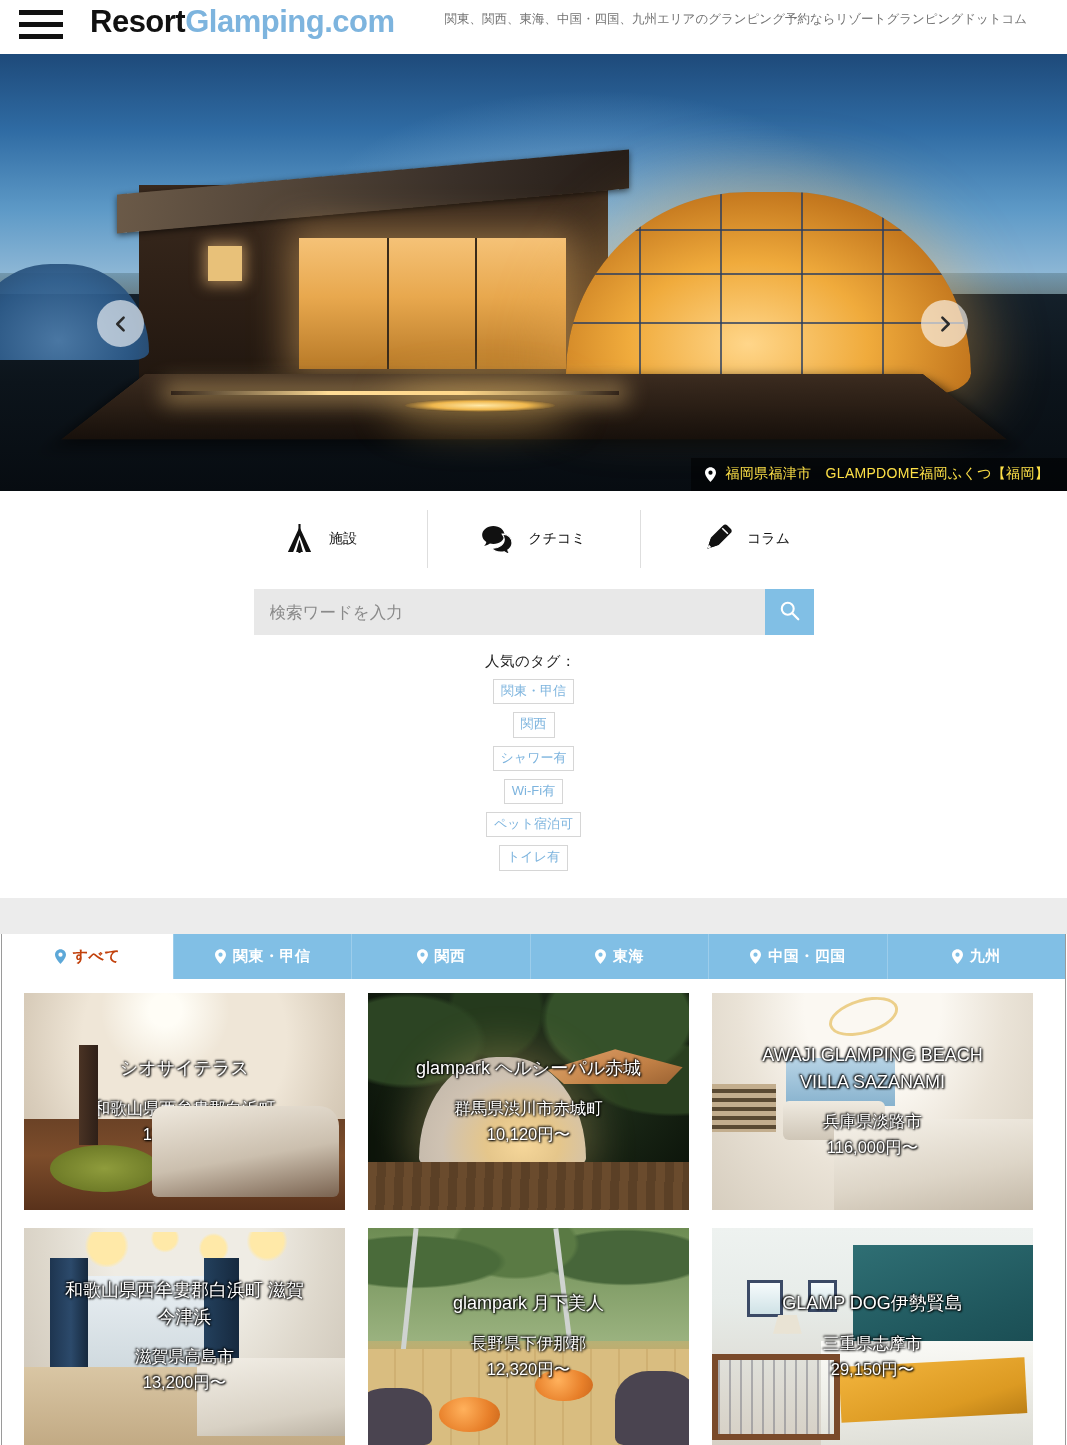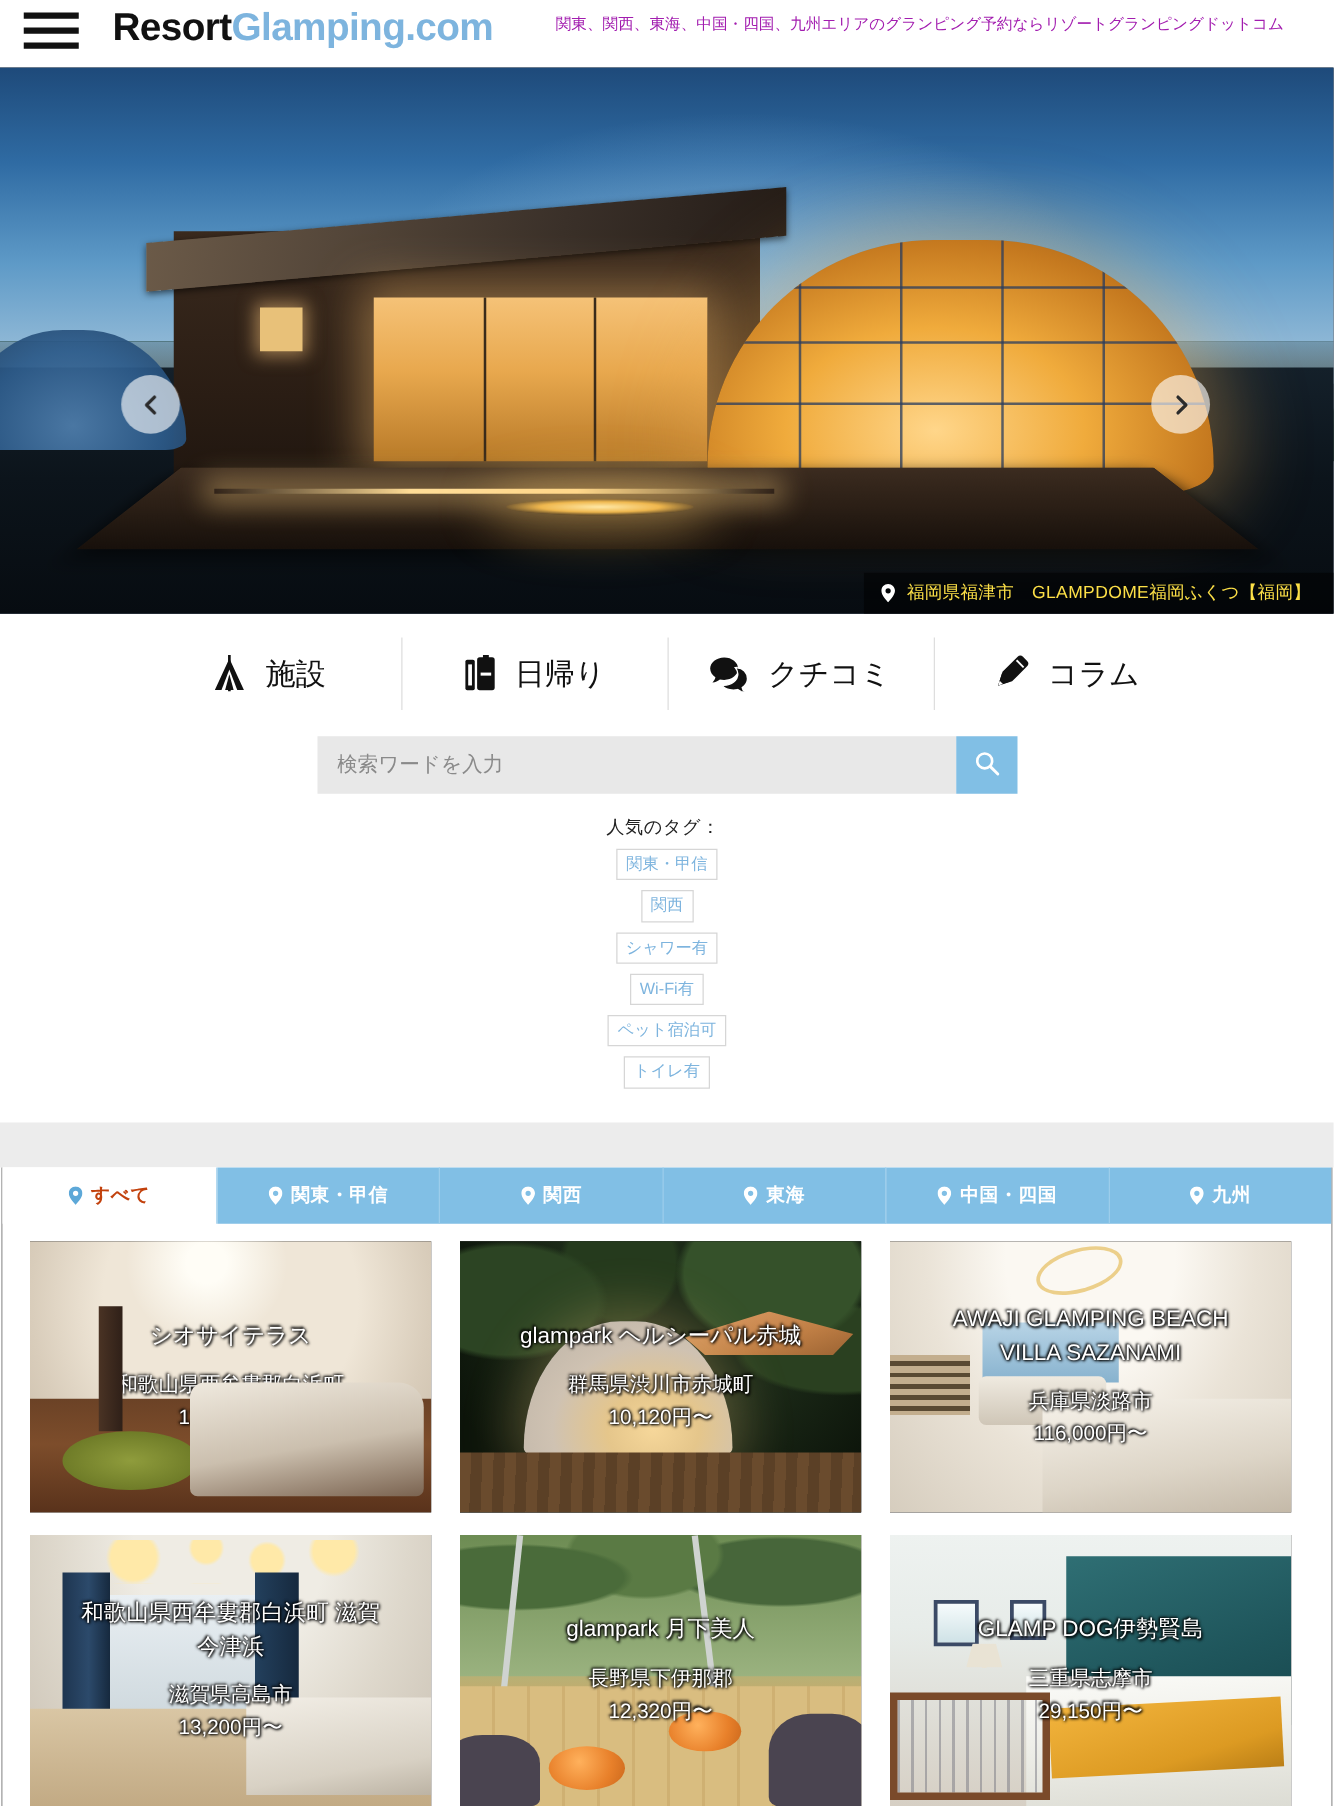--- a/index.html
+++ b/index.html
@@ -35,21 +35,21 @@
     margin-left: 22px;
     margin-top: 6px;
     line-height: 1;
   }
   .logo .resort { color: #111; }
   .logo .glamping { color: #7db4de; }
   .tagline {
     margin-left: 50px;
     margin-top: 10px;
     font-size: 12.5px;
-    color: #a21caf;
+    color: #737373;
     line-height: 1.55;
     max-width: 600px;
   }
 
   
   .hero {
     position: relative;
     height: 437px;
     overflow: hidden;
     background: #0b1a2b;
@@ -169,21 +169,21 @@
   }
   .qn-item {
     width: 213px;
     height: 58px;
     display: flex; align-items: center; justify-content: center;
     gap: 14px;
     cursor: pointer;
     position: relative;
   }
   .qn-item + .qn-item { border-left: 1px solid #dedede; }
-  .qn-label { font-size: 24px; color: #111; }
+  .qn-label { font-size: 14px; color: #111; }
   .qn-icon { display: flex; align-items: center; }
 
   
   .search-wrap {
     display: flex; justify-content: center;
     padding-top: 3px;
   }
   .search-box { display: flex; width: 560px; height: 46px; }
   .search-input {
     flex: 1;
@@ -545,32 +545,20 @@
         <path d="M16 1v30" stroke="#111" stroke-width="2.2"></path>
         <path d="M16 4 4 30h6l6-13 6 13h6L16 4z" fill="#111"></path>
         <path d="M16 13 9.5 30h13L16 13z" fill="#fff"></path>
         <path d="M16 17l-3.5 13h7L16 17z" fill="#111"></path>
       </svg>
     </span>
     <span class="qn-label">施設</span>
   </div>
   <div class="qn-item">
     <span class="qn-icon">
-      <svg width="27" height="30" viewBox="0 0 28 32">
-        <rect x="1" y="4" width="8" height="26" rx="1.6" fill="#111"></rect>
-        <rect x="3.4" y="8" width="3.2" height="18" fill="#fff"></rect>
-        <rect x="11" y="2" width="15" height="28" rx="2.2" fill="#111"></rect>
-        <rect x="16" y="0" width="5" height="3" fill="#111"></rect>
-        <rect x="14" y="15" width="9" height="2.6" fill="#fff"></rect>
-      </svg>
-    </span>
-    <span class="qn-label">日帰り</span>
-  </div>
-  <div class="qn-item">
-    <span class="qn-icon">
       <svg width="32" height="28" viewBox="0 0 34 30">
         <path d="M12 1C5.4 1 0 5.3 0 10.6c0 3 1.8 5.7 4.5 7.5-.3 1.7-1.2 3.2-2.6 4.4 2.6-.3 4.8-1.3 6.5-2.6 1.1.3 2.3.4 3.6.4 6.6 0 12-4.3 12-9.7S18.6 1 12 1z" fill="#111"></path>
         <path d="M23 9.6c-.5 0-1 0-1.5.1 1.4 1.6 2.2 3.5 2.2 5.6 0 5.3-5.4 9.6-12 9.6-.6 0-1.2 0-1.8-.1 2 2.5 5.8 4.2 10.1 4.2 1.3 0 2.5-.1 3.6-.4 1.7 1.3 3.9 2.3 6.5 2.6-1.4-1.2-2.3-2.7-2.6-4.4 2.7-1.8 4.5-4.5 4.5-7.5 0-5.3-4-9.3-9-9.3z" fill="#111" stroke="#fff" stroke-width="1.2"></path>
       </svg>
     </span>
     <span class="qn-label">クチコミ</span>
   </div>
   <div class="qn-item">
     <span class="qn-icon">
       <svg width="29" height="30" viewBox="0 0 30 32">

